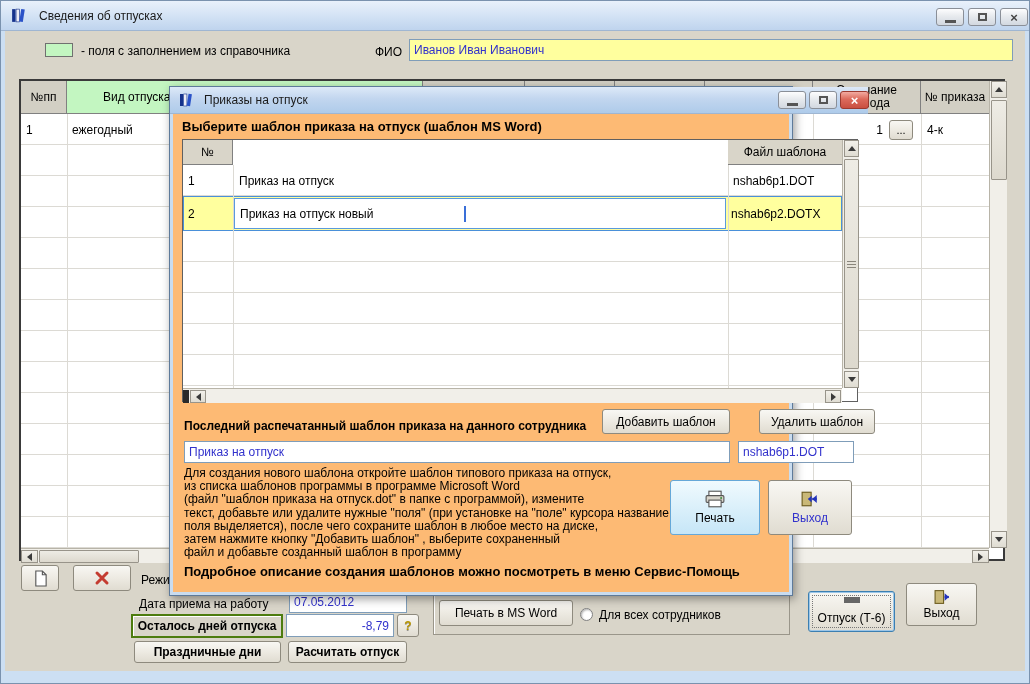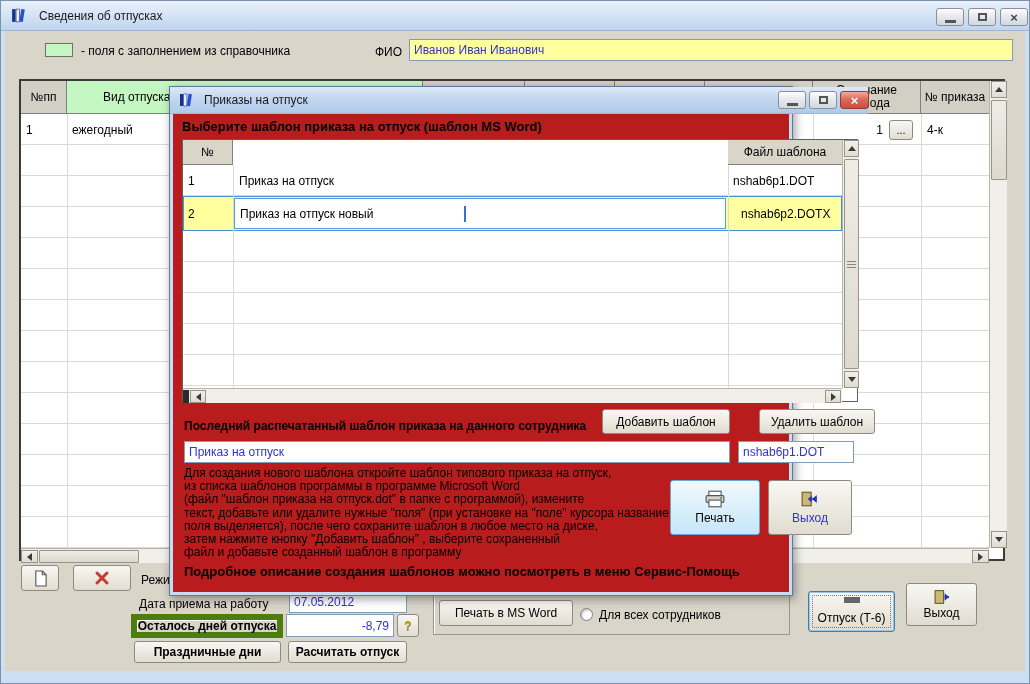--- a/index.html
+++ b/index.html
@@ -32,21 +32,21 @@
   .sb-btn { background:linear-gradient(#F2F0EA,#DFDCD2); border:1px solid #98948A;
             display:flex; align-items:center; justify-content:center; }
   .sb-thumb { background:linear-gradient(#EEECE5,#DDD9CE); border:1px solid #98948A; border-radius:1px; }
   .arr-up { width:0; height:0; border-left:4px solid transparent; border-right:4px solid transparent; border-bottom:5px solid #3A3A3A; }
   .arr-dn { width:0; height:0; border-left:4px solid transparent; border-right:4px solid transparent; border-top:5px solid #3A3A3A; }
   .arr-lf { width:0; height:0; border-top:4px solid transparent; border-bottom:4px solid transparent; border-right:5px solid #3A3A3A; }
   .arr-rt { width:0; height:0; border-top:4px solid transparent; border-bottom:4px solid transparent; border-left:5px solid #3A3A3A; }
   .grips { width:9px; height:7px; background:repeating-linear-gradient(to bottom,#8A867C 0 1px,transparent 1px 3px); }
   .cell { font-size:12px; color:#000; display:flex; align-items:center; }
   .dlg { position:absolute; left:168px; top:85px; width:624px; height:510px; z-index:10;
-         border:1px solid #5E7A9A; background:#b91c1c; box-shadow:2px 3px 9px rgba(0,0,0,.38),
+         border:1px solid #5E7A9A; background:#fdba74; box-shadow:2px 3px 9px rgba(0,0,0,.38),
          inset 3px 0 0 #C9DCEF, inset -3px 0 0 #C9DCEF, inset 0 -3px 0 #C9DCEF; }
   .caret { position:absolute; width:2px; height:16px; background:#3A6FD8; top:3px; }
   .blue-frame { background:#CCDFF3; }
   .radio { width:13px; height:13px; border-radius:50%; background:#fff; border:1px solid #808080;
            box-shadow:inset 1px 1px 2px rgba(0,0,0,.3); }
   .instr { font-size:12px; line-height:13.2px; color:#000; }
 </style>
 </head>
 <body>
 
@@ -143,21 +143,21 @@
   <div class="btn abs" style="left:72px;top:564px;width:58px;height:26px;">
     <svg width="16" height="16" viewBox="0 0 16 16">
       <path d="M3 3 L13 13 M13 3 L3 13" stroke="#C43C30" stroke-width="3" stroke-linecap="round"></path>
     </svg>
   </div>
   <span class="lbl abs" style="left:140px;top:572px;">Режим</span>
 
   <span class="lbl abs" style="left:138px;top:596px;">Дата приема на работу</span>
   <div class="field abs" style="left:288px;top:590px;width:118px;height:22px;">07.05.2012</div>
 
-  <div class="abs lbl bold" style="left:130px;top:613px;width:152px;height:24px;border:6px solid #4d7c0f;box-shadow:inset 1px 1px 0 #FFFFFF;display:flex;align-items:center;justify-content:center;">Осталось дней отпуска</div>
+  <div class="abs lbl bold" style="left:130px;top:613px;width:152px;height:24px;border:2px solid #4d7c0f;box-shadow:inset 1px 1px 0 #FFFFFF;display:flex;align-items:center;justify-content:center;">Осталось дней отпуска</div>
   <div class="field abs" style="left:285px;top:613px;width:108px;height:23px;justify-content:flex-end;">-8,79</div>
   <div class="btn abs" style="left:396px;top:613px;width:22px;height:23px;font-weight:bold;color:#B89500;text-shadow:0 1px 0 rgba(0,0,0,.35);">
       <span>?</span>
     </div>
 
   <div class="btn abs bold" style="left:133px;top:640px;width:147px;height:22px;">Праздничные дни</div>
   <div class="btn abs bold" style="left:287px;top:640px;width:119px;height:22px;">Расчитать отпуск</div>
 
   <div class="abs" style="left:432px;top:584px;width:357px;height:50px;border:1px solid #9A968A;box-shadow:inset 1px 1px 0 #fff;"></div>
   <div class="btn abs" style="left:438px;top:599px;width:134px;height:26px;">Печать в MS Word</div>
@@ -209,21 +209,21 @@
         <div class="cell abs" style="left:50px;top:0;width:495px;height:31px;padding-left:6px;">Приказ на отпуск</div>
         <div class="cell abs" style="left:545px;top:0;width:114px;height:31px;padding-left:5px;">nshab6p1.DOT</div>
       </div>
 
       <div class="abs" style="left:0;top:56px;width:659px;height:35px;background:#FFFF9E;box-shadow:0 0 0 1px #4A90D9 inset;">
         <div class="cell abs" style="left:0;top:0;width:50px;height:35px;padding-left:5px;">2</div>
         <div class="cell abs" style="left:51px;top:2px;width:492px;height:31px;background:#fff;border:1px solid #5A9ADC;padding-left:5px;">
           <span>Приказ на отпуск новый</span>
           <span class="caret" style="left:229px;top:7px;"></span>
         </div>
-        <div class="cell abs" style="left:545px;top:0;width:114px;height:35px;padding-left:13px;">nshab6p2.DOTX</div>
+        <div class="cell abs" style="left:545px;top:0;width:114px;height:35px;padding-left:3px;">nshab6p2.DOTX</div>
       </div>
 
       <div class="rows-empty abs" style="left:0;top:91px;width:659px;height:157px;"></div>
       <div class="vline abs" style="left:50px;top:25px;height:223px;"></div>
       <div class="vline abs" style="left:545px;top:25px;height:223px;"></div>
 
       <div class="sb-track abs" style="left:659px;top:0;width:17px;height:248px;border-left:1px solid #B8B4A8;">
         <div class="sb-btn abs" style="left:1px;top:0;width:15px;height:17px;">
             <span class="arr-up"></span>
           </div>

